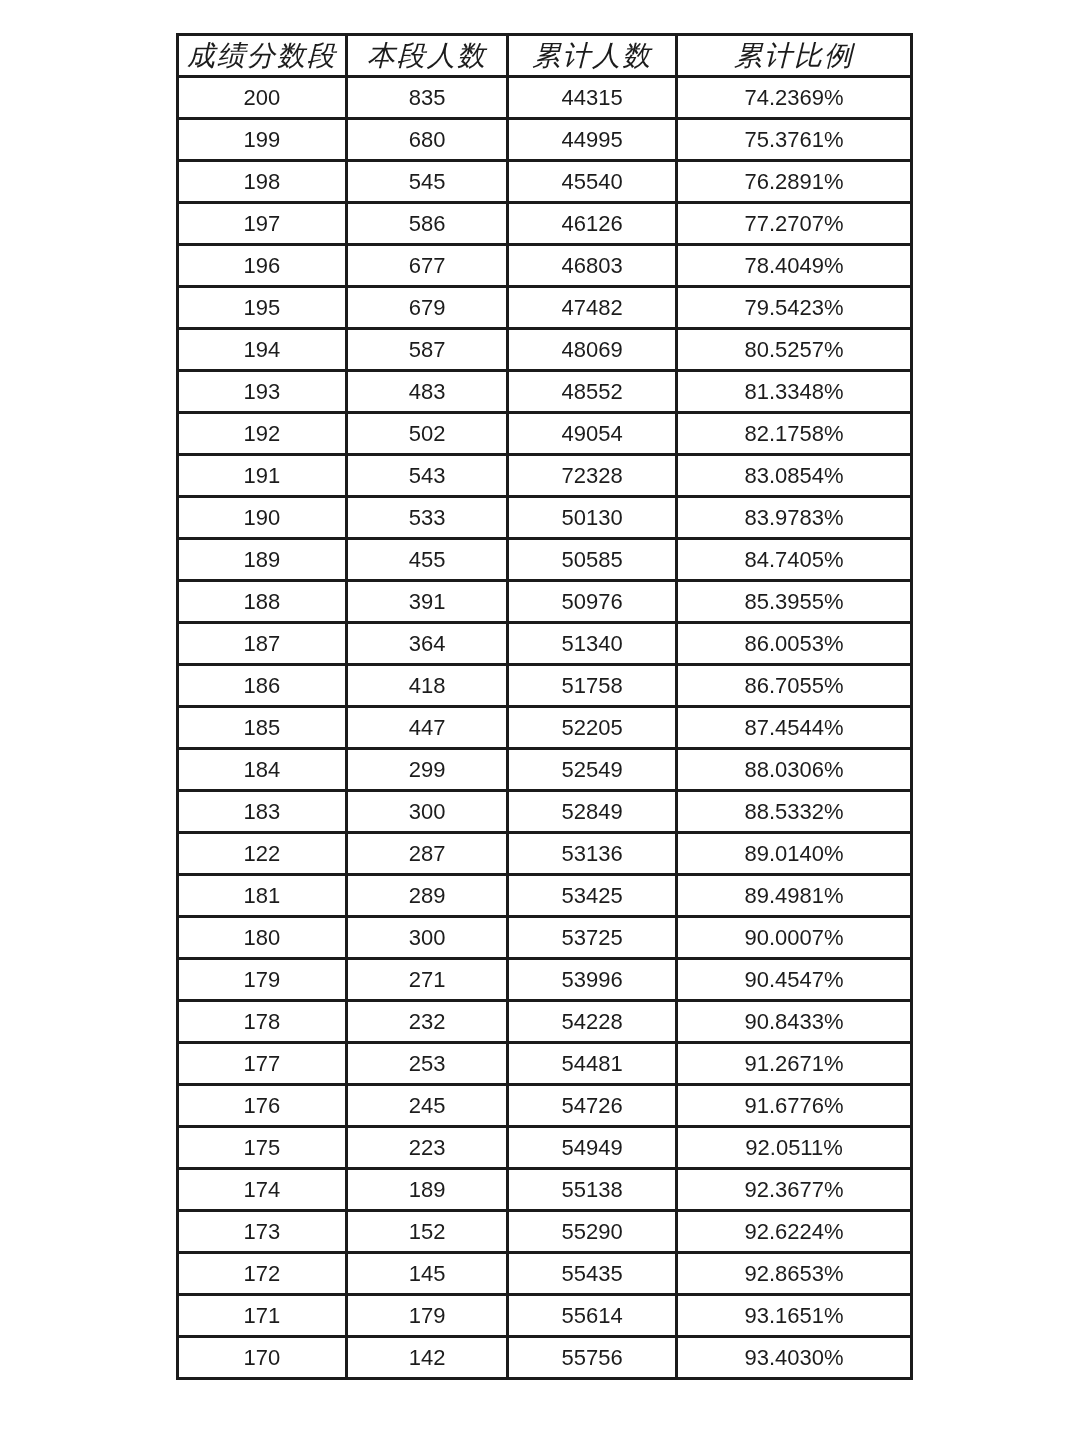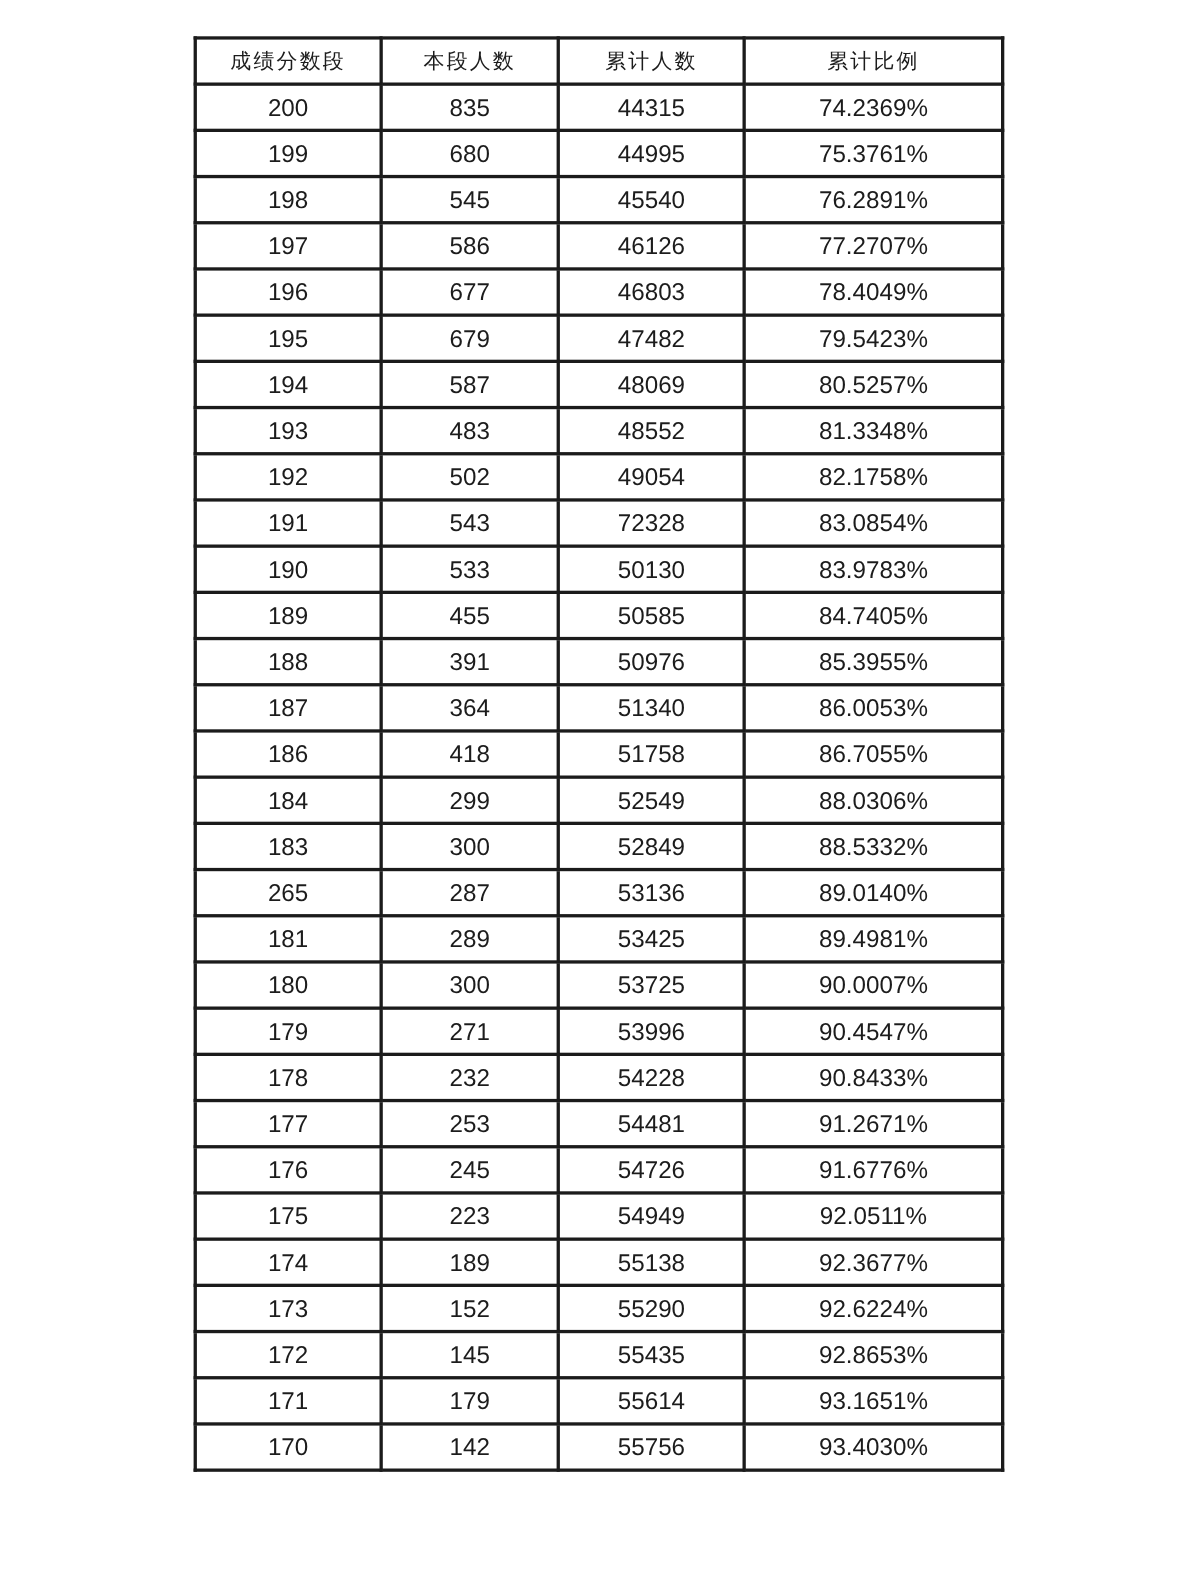--- a/index.html
+++ b/index.html
@@ -29,23 +29,24 @@
   table.score-table td {
     border: 3px solid #1b1b1b;
     text-align: center;
     vertical-align: middle;
     height: 39px;
     padding: 0;
     white-space: nowrap;
     overflow: hidden;
   }
   table.score-table th {
-    font-size: 19px;
+    font-size: 28px;
     font-weight: 400;
     letter-spacing: 2px;
+    font-style: italic;
   }
   table.score-table td {
     font-size: 22px;
     font-weight: 400;
   }
   col.c1 { width: 23%; }
   col.c2 { width: 22%; }
   col.c3 { width: 23%; }
   col.c4 { width: 32%; }
 </style>
@@ -153,33 +154,39 @@
           <td>51340</td>
           <td>86.0053%</td>
         </tr>
         <tr>
           <td>186</td>
           <td>418</td>
           <td>51758</td>
           <td>86.7055%</td>
         </tr>
         <tr>
+          <td>185</td>
+          <td>447</td>
+          <td>52205</td>
+          <td>87.4544%</td>
+        </tr>
+        <tr>
           <td>184</td>
           <td>299</td>
           <td>52549</td>
           <td>88.0306%</td>
         </tr>
         <tr>
           <td>183</td>
           <td>300</td>
           <td>52849</td>
           <td>88.5332%</td>
         </tr>
         <tr>
-          <td>265</td>
+          <td>122</td>
           <td>287</td>
           <td>53136</td>
           <td>89.0140%</td>
         </tr>
         <tr>
           <td>181</td>
           <td>289</td>
           <td>53425</td>
           <td>89.4981%</td>
         </tr>

